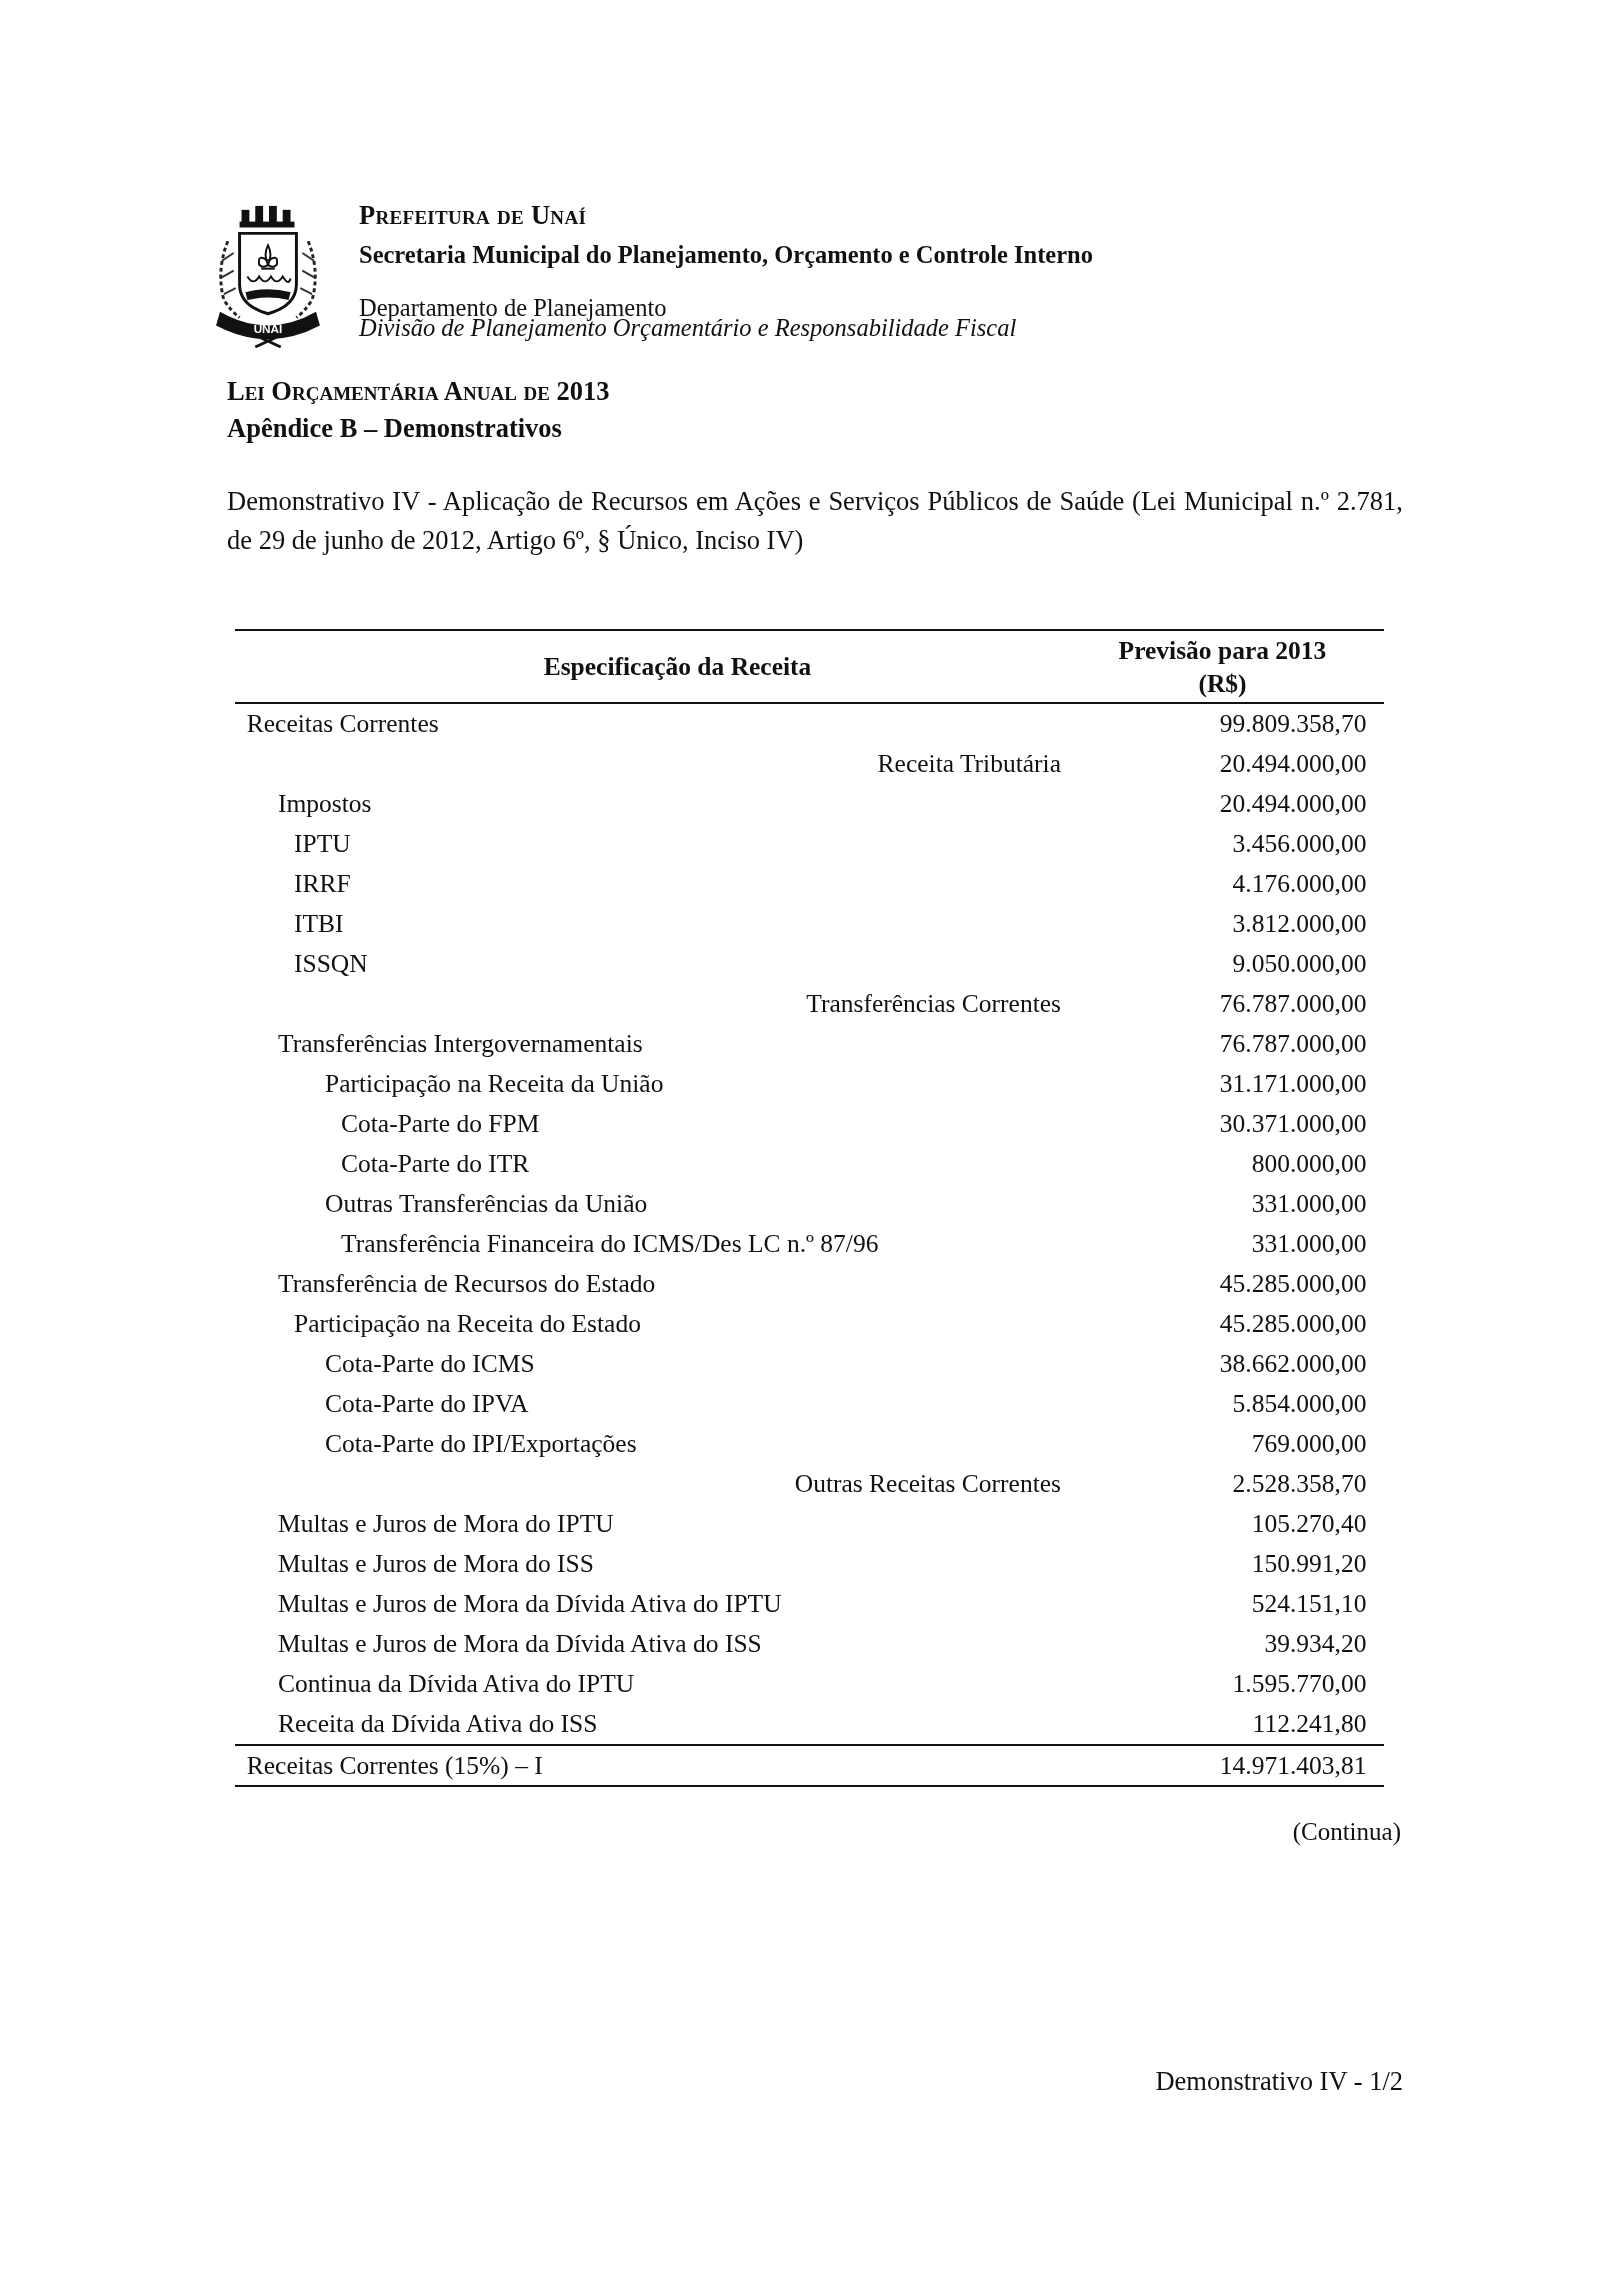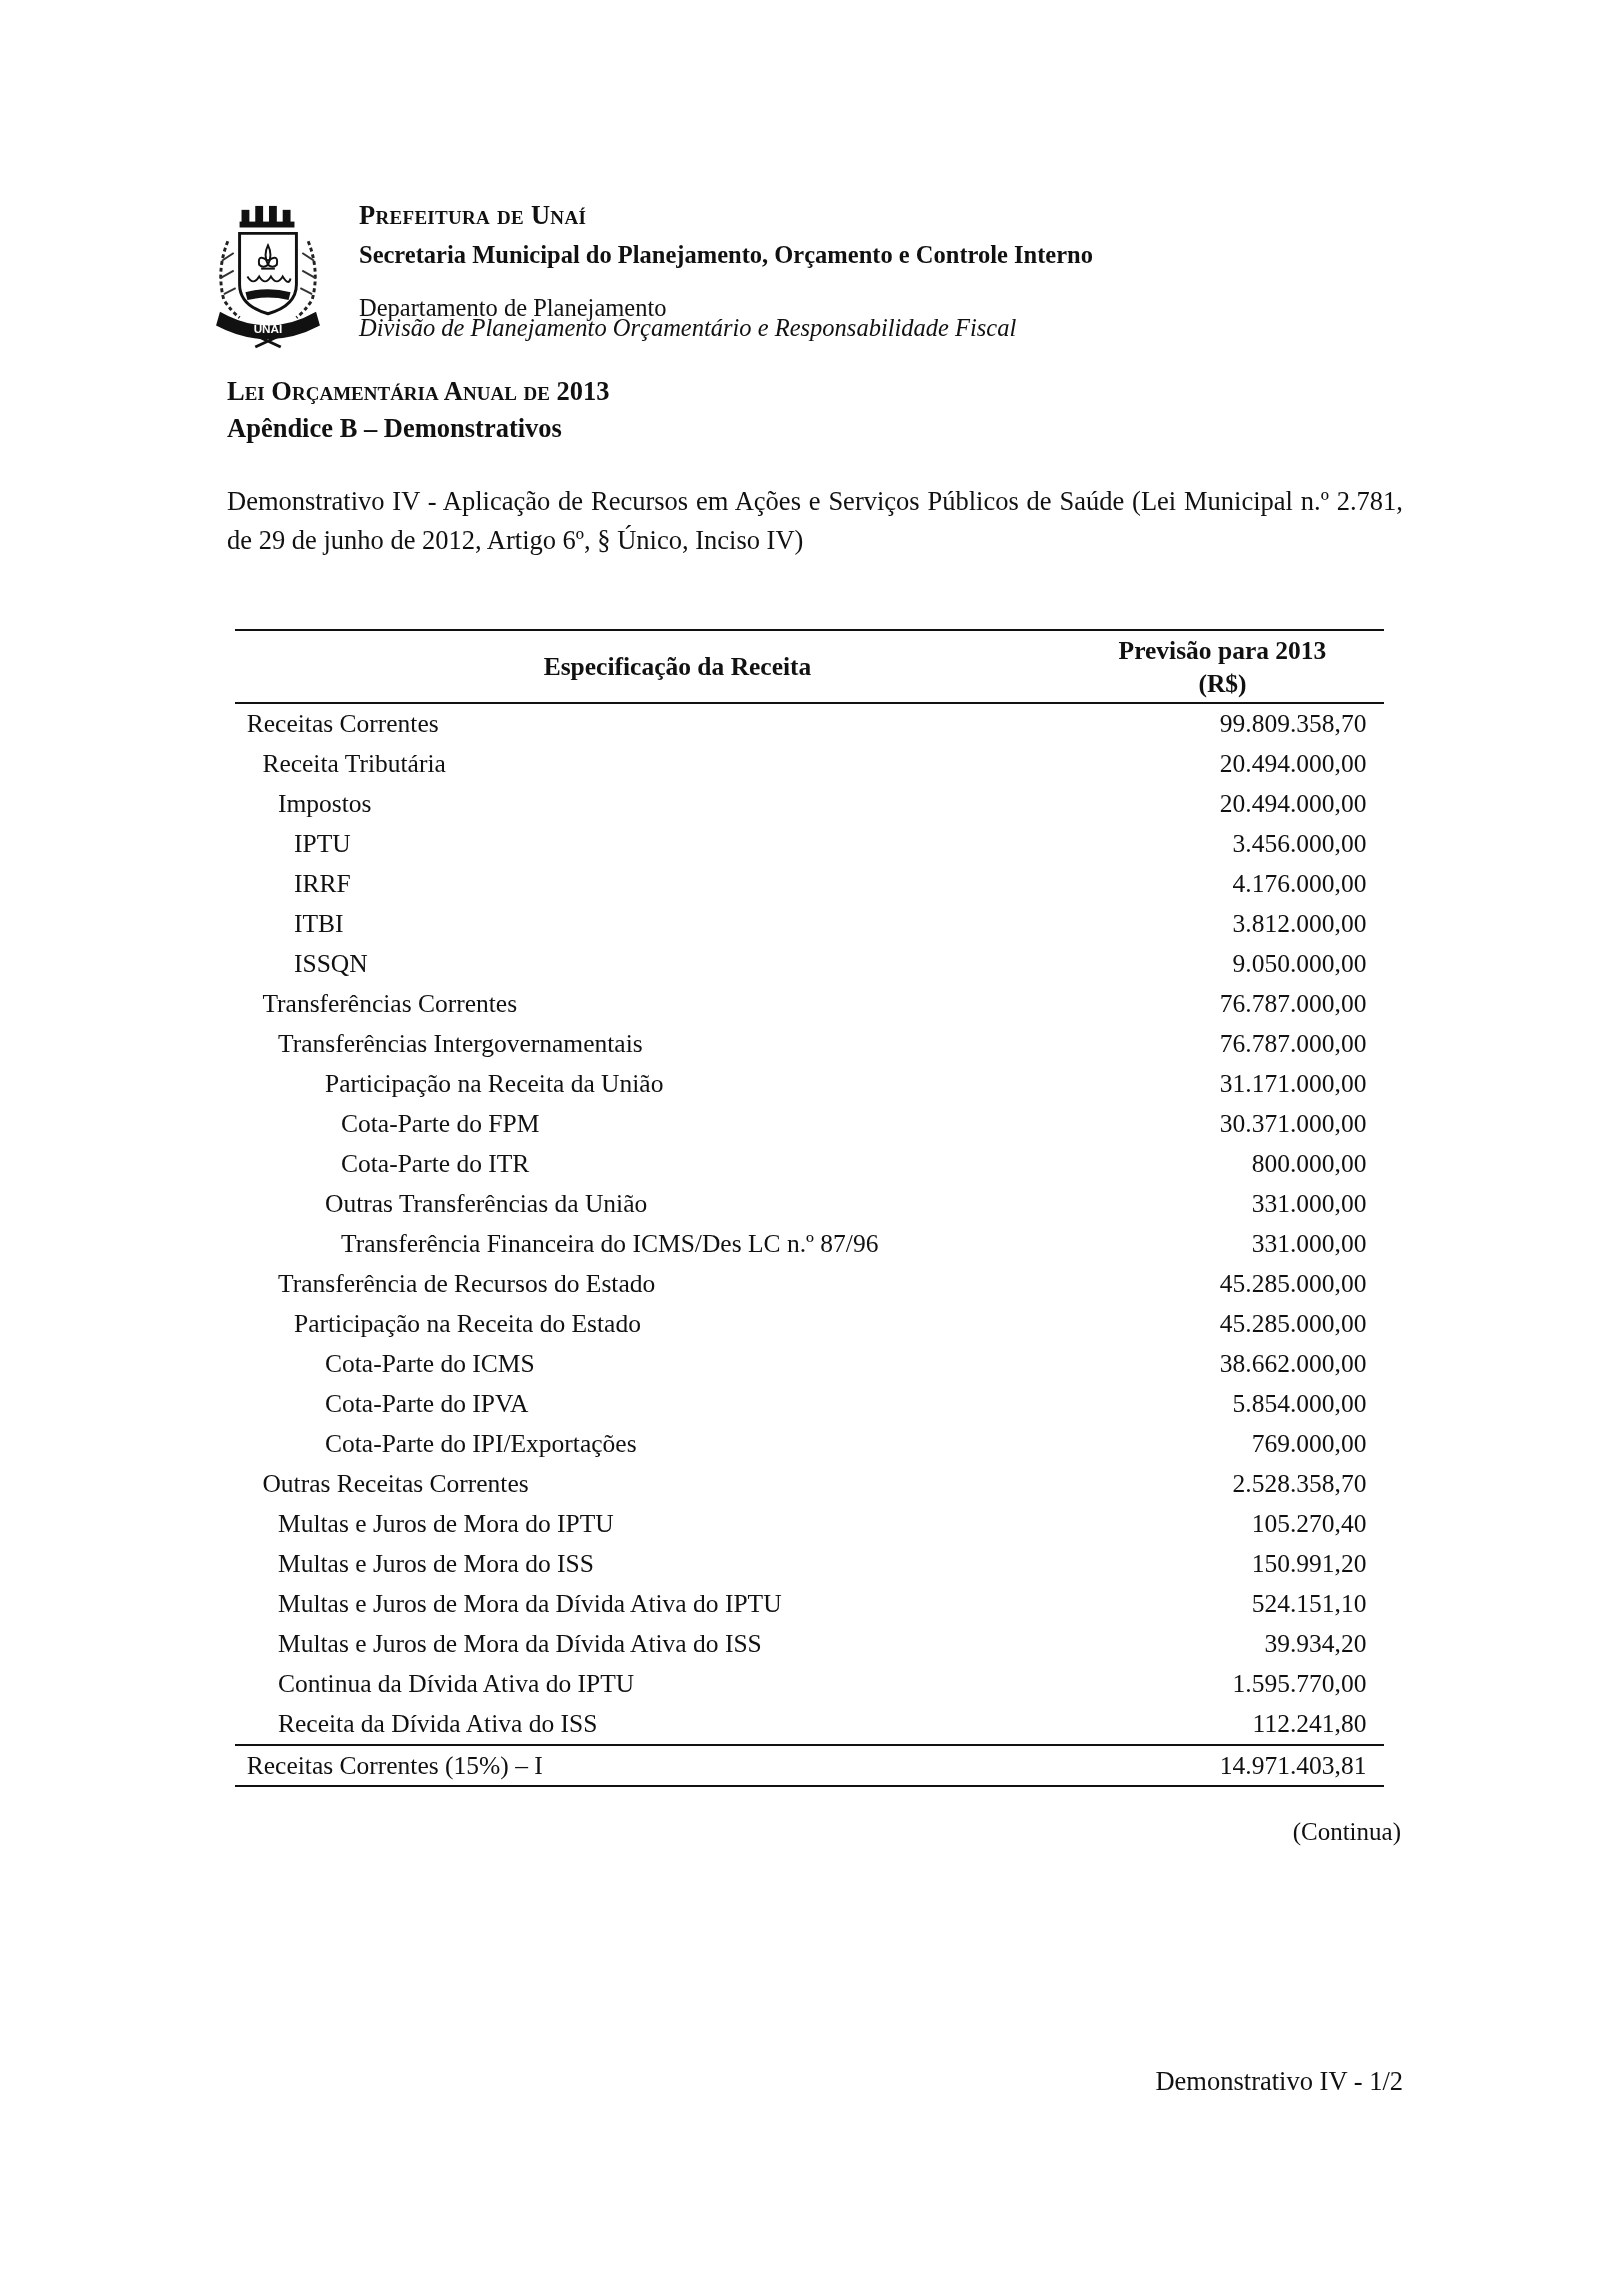--- a/index.html
+++ b/index.html
@@ -25,21 +25,21 @@
   
   #table-wrap { left: 235px; top: 623px; width: 1149px; margin-top: 6px; }
   table { width: 100%; border-collapse: collapse; font-size: 25.5px; }
   thead th { font-weight: bold; border-top: 2px solid #111; border-bottom: 2px solid #111; padding: 0; height: 71px; vertical-align: middle; }
   th.col-spec { text-align: center; padding-left: 59px; }
   th.col-val { text-align: center; width: 323px; line-height: 33px; }
   tbody td { height: 40px; padding: 0; white-space: nowrap; vertical-align: middle; }
   td.val { text-align: right; padding-right: 17.6px; }
   tr.total td { border-top: 2px solid #111; border-bottom: 2px solid #111; height: 39px; }
   td.lvl0 { padding-left: 11.8px; }
-  td.lvl1 { padding-left: 27.4px; }
+  td.lvl1 { padding-left: 27.4px; text-align: right; }
   td.lvl2 { padding-left: 43px; }
   td.lvl3 { padding-left: 59px; }
   td.lvl5 { padding-left: 90px; }
   td.lvl6 { padding-left: 106px; }
 
   #continua { left: 1274px; top: 1818px; width: 127px; text-align: right; font-size: 25px; }
   #footer { left: 1078px; top: 2066px; width: 325px; text-align: right; font-size: 26.5px; white-space: nowrap; }
 </style>
 </head>
 <body>

